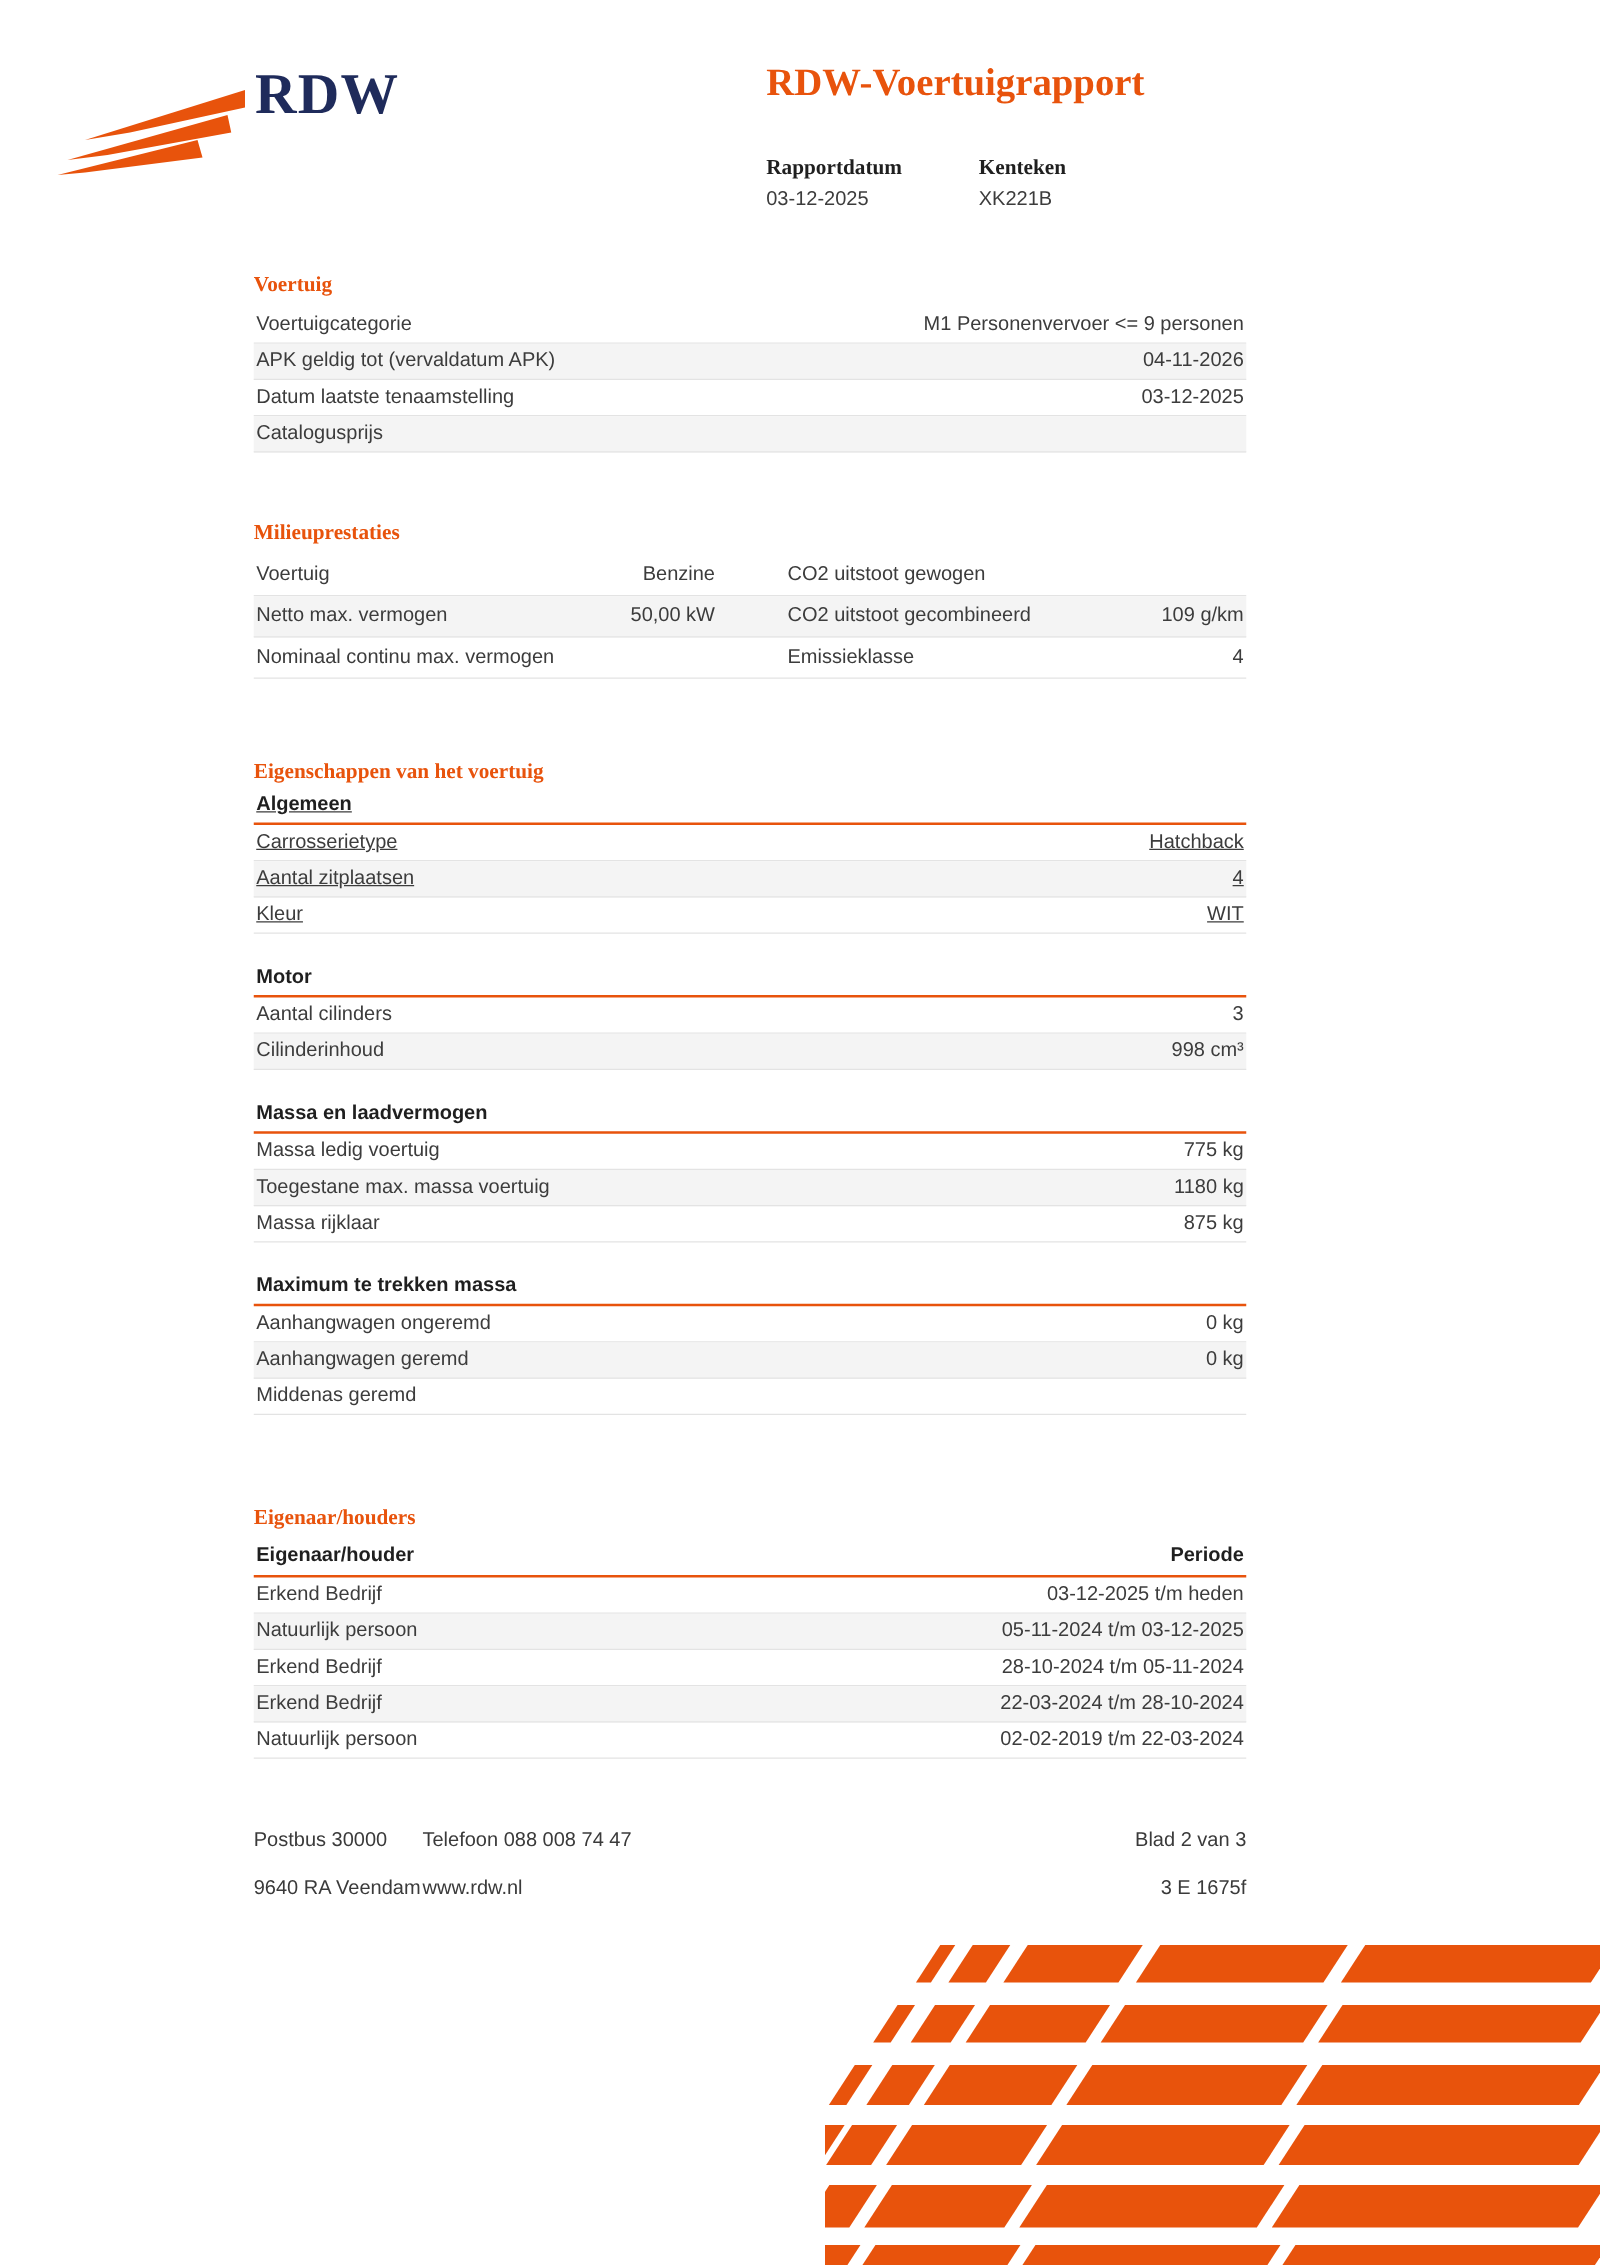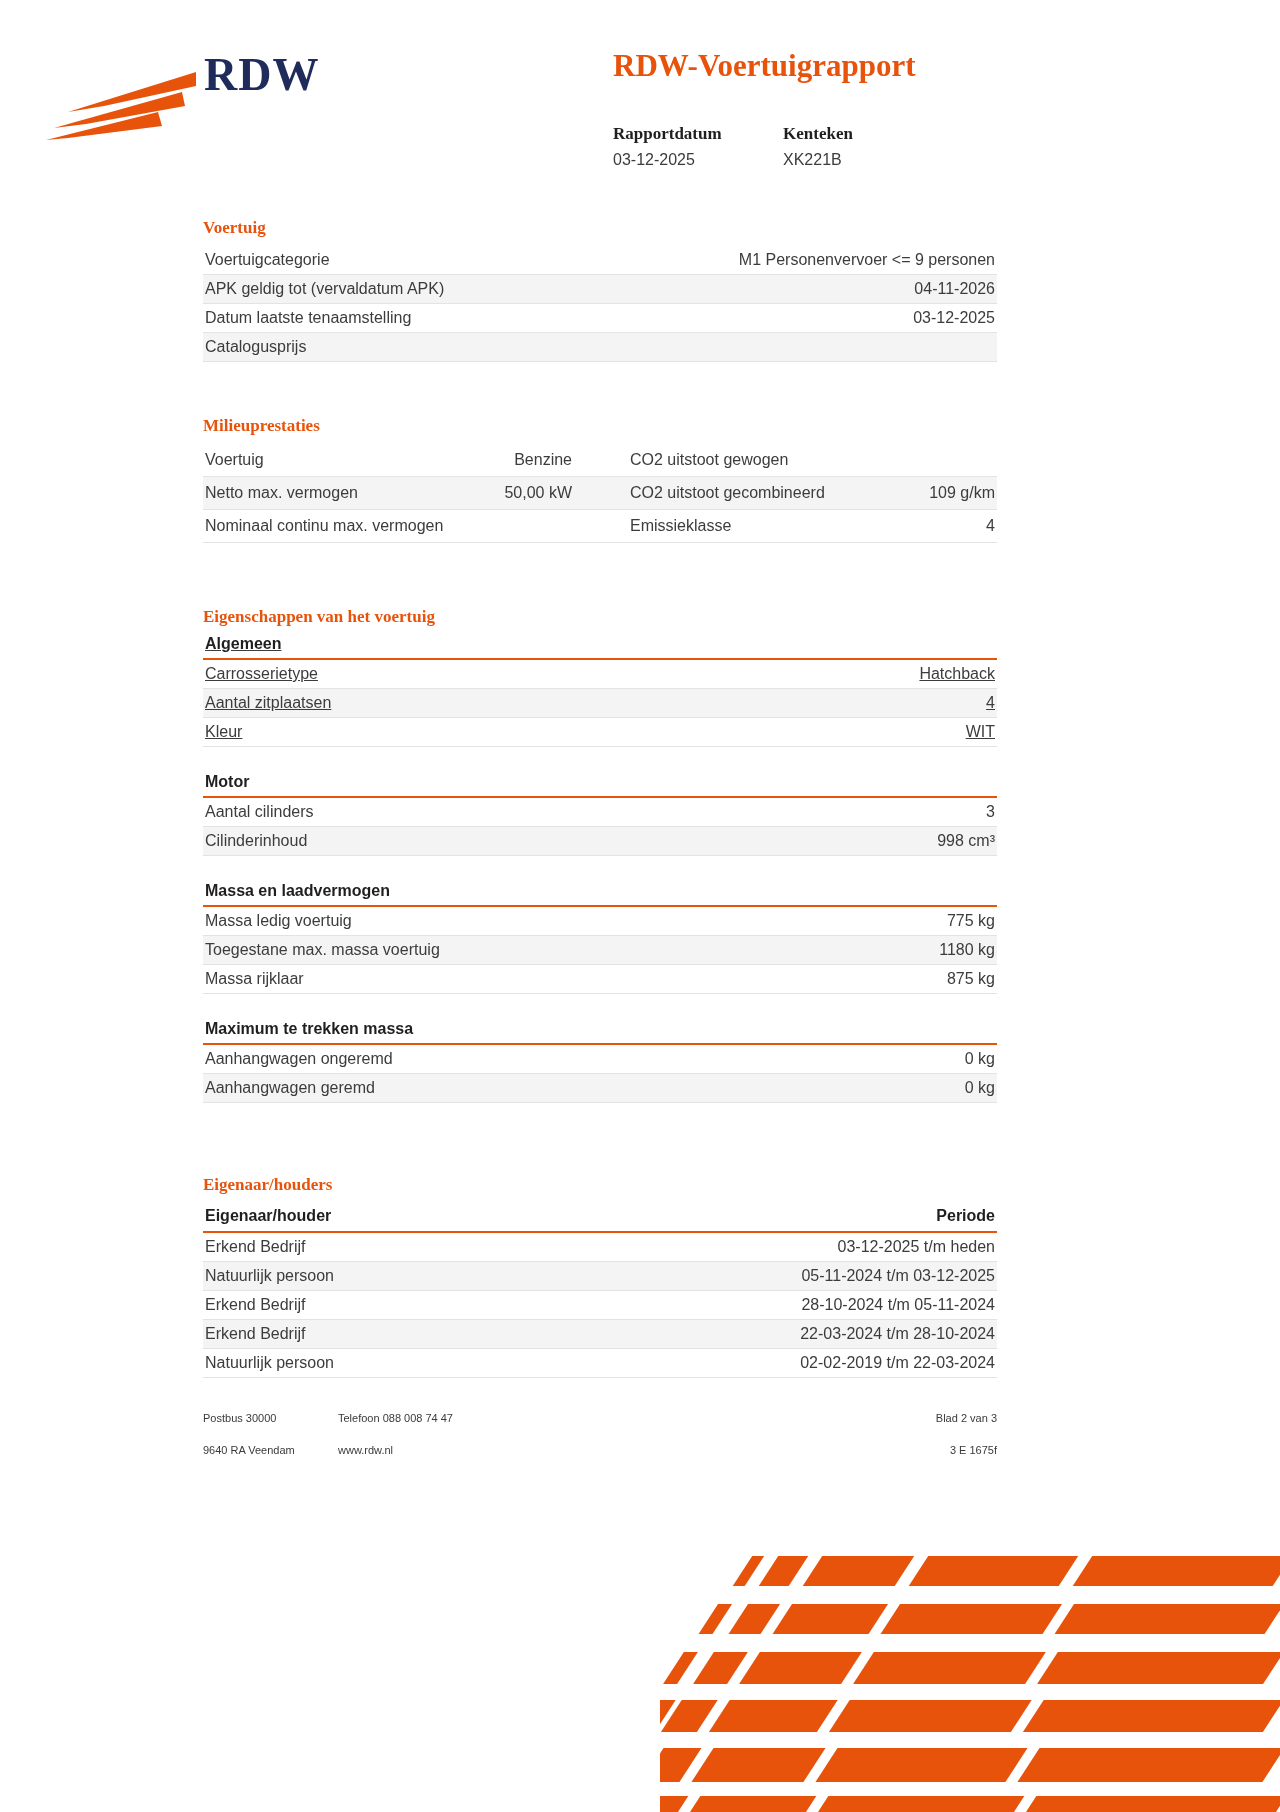--- a/index.html
+++ b/index.html
@@ -75,21 +75,21 @@
   }
 
   
   .owner-header{
     display:flex;justify-content:space-between;align-items:center;
     padding:4px 2px 6px 2px;border-bottom:2px solid var(--orange);
     font-size:16px;font-weight:700;color:#1F1F1F;
   }
 
   
-  .footer{position:absolute;left:203px;width:794px;top:1412px;font-size:11px;color:#3A3A3A;}
+  .footer{position:absolute;left:203px;width:794px;top:1464px;font-size:16px;color:#3A3A3A;}
   .footer-line{display:flex;margin-bottom:20px;}
   .f-col1{width:135px;}
   .f-col2{flex:1;}
   .f-col3{text-align:right;}
 
   .footer-graphic{position:absolute;right:0;bottom:0;}
 </style>
 </head>
 <body>
 
@@ -223,20 +223,24 @@
       <div class="subsection">
         <h3 class="sub-title">Maximum te trekken massa</h3>
         <div class="rows">
           <div class="row">
             <span class="row-label">Aanhangwagen ongeremd</span>
             <span class="row-value">0 kg</span>
           </div>
           <div class="row">
             <span class="row-label">Aanhangwagen geremd</span>
             <span class="row-value">0 kg</span>
+          </div>
+          <div class="row">
+            <span class="row-label">Middenas geremd</span>
+            <span class="row-value"></span>
           </div>
         </div>
       </div>
     </section>
 
     <section class="sec-eigenaar">
       <h2 class="sec-heading">Eigenaar/houders</h2>
       <div class="owner-header">
         <span>Eigenaar/houder</span>
         <span>Periode</span>

